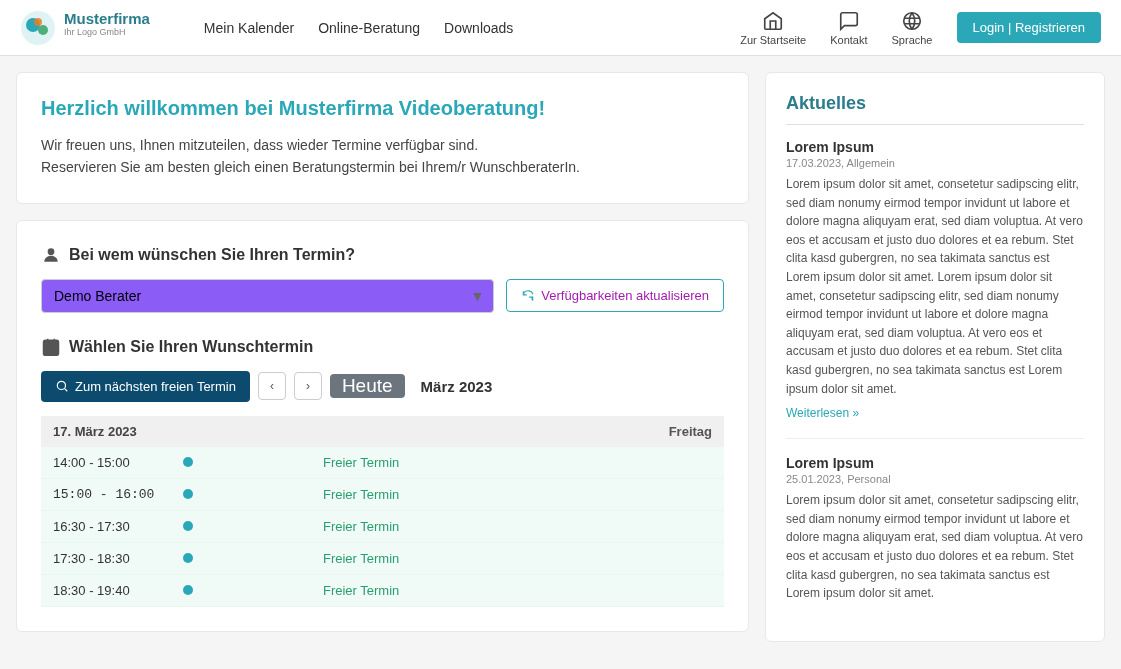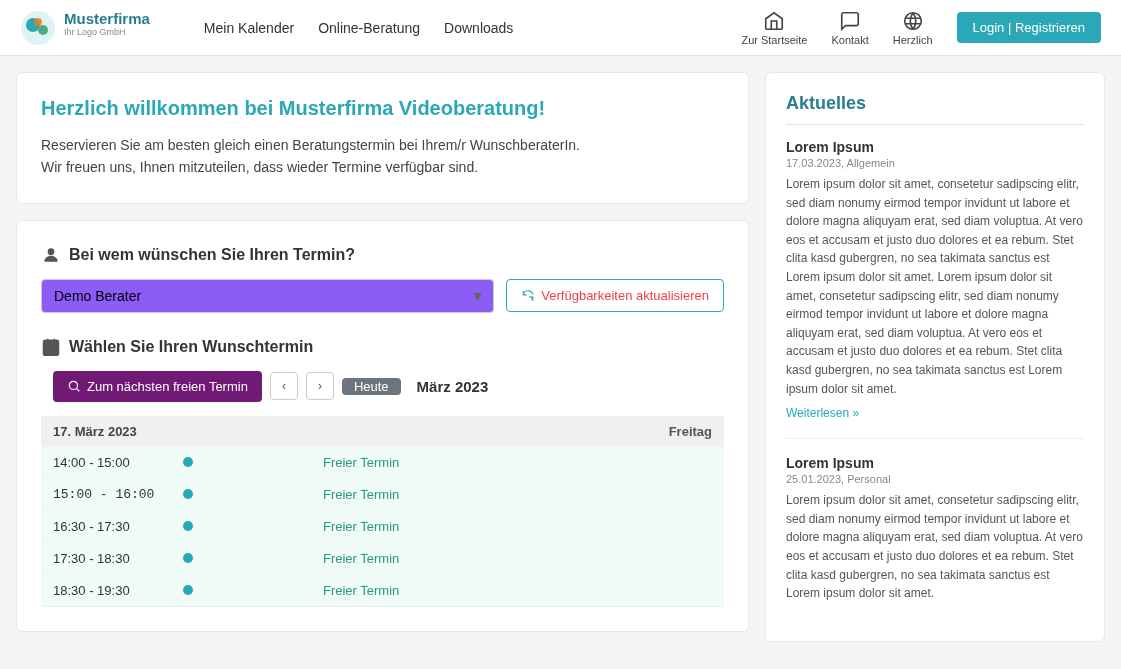--- a/index.html
+++ b/index.html
@@ -169,46 +169,45 @@
       transform: translateY(-50%);
       pointer-events: none;
       color: #666;
     }
 
     .refresh-btn {
       display: flex;
       align-items: center;
       gap: 6px;
       border: 1px solid #2aa8b8;
-      color: #ef4444;
+      color: #a21caf;
       background: #fff;
       padding: 8px 14px;
       border-radius: 4px;
       cursor: pointer;
       font-size: 13px;
       white-space: nowrap;
     }
     .calendar-nav {
       display: flex;
       align-items: center;
       gap: 8px;
       margin-bottom: 14px;
     }
     .find-btn {
       display: flex;
       align-items: center;
       gap: 6px;
-      background: #701a75;
+      background: #0c4a6e;
       color: #fff;
       border: none;
       padding: 8px 14px;
       border-radius: 4px;
       cursor: pointer;
       font-size: 13px;
-      margin-left: 12px;
     }
     .nav-arrow {
       background: #fff;
       border: 1px solid #ccc;
       width: 28px;
       height: 28px;
       border-radius: 4px;
       cursor: pointer;
       display: flex;
       align-items: center;
@@ -216,21 +215,21 @@
       font-size: 12px;
       color: #555;
     }
     .today-btn {
       background: #6c757d;
       color: #fff;
       border: none;
       padding: 1px 12px;
       border-radius: 4px;
       cursor: pointer;
-      font-size: 13px;
+      font-size: 19px;
     }
     .month-label {
       font-size: 15px;
       font-weight: bold;
       margin-left: 8px;
       color: #333;
     }
 
     
     .calendar-table {
@@ -359,35 +358,35 @@
       <svg viewBox="0 0 24 24" fill="none" stroke="#444" stroke-width="1.8">
         <path d="M21 15a2 2 0 01-2 2H7l-4 4V5a2 2 0 012-2h14a2 2 0 012 2z"></path>
       </svg>
       <span>Kontakt</span>
     </div>
     <div class="header-icon-item">
       <svg viewBox="0 0 24 24" fill="none" stroke="#444" stroke-width="1.8">
         <circle cx="12" cy="12" r="9"></circle>
         <path d="M3.6 9h16.8M3.6 15h16.8M12 3a15 15 0 010 18M12 3a15 15 0 000 18"></path>
       </svg>
-      <span>Herzlich</span>
+      <span>Sprache</span>
     </div>
     <button class="login-btn">Login | Registrieren</button>
   </div>
 </header>
 
 <div class="main-layout">
 
   <div class="left-panel">
 
     <div class="welcome-box">
       <div class="welcome-title">Herzlich willkommen bei Musterfirma Videoberatung!</div>
       <div class="welcome-text">
+        <p>Wir freuen uns, Ihnen mitzuteilen, dass wieder Termine verfügbar sind.</p>
         <p>Reservieren Sie am besten gleich einen Beratungstermin bei Ihrem/r WunschberaterIn.</p>
-        <p>Wir freuen uns, Ihnen mitzuteilen, dass wieder Termine verfügbar sind.</p>
       </div>
     </div>
 
     <div class="booking-box">
 
       <div class="section-title">
         <svg viewBox="0 0 24 24">
           <circle cx="12" cy="8" r="4"></circle>
           <path d="M4 20c0-4 3.6-7 8-7s8 3 8 7" fill="#555"></path>
         </svg>
@@ -453,21 +452,21 @@
     <td style="width:130px;">16:30 - 17:30</td>
     <td><span class="slot-dot"></span></td>
     <td class="slot-label">Freier Termin</td>
   </tr>
             <tr class="slot-row">
     <td style="width:130px;">17:30 - 18:30</td>
     <td><span class="slot-dot"></span></td>
     <td class="slot-label">Freier Termin</td>
   </tr>
             <tr class="slot-row">
-    <td style="width:130px;">18:30 - 19:30</td>
+    <td style="width:130px;">18:30 - 19:40</td>
     <td><span class="slot-dot"></span></td>
     <td class="slot-label">Freier Termin</td>
   </tr>
           </tbody>
       </table>
 
     </div>
   </div>
 
   <div class="right-panel">

